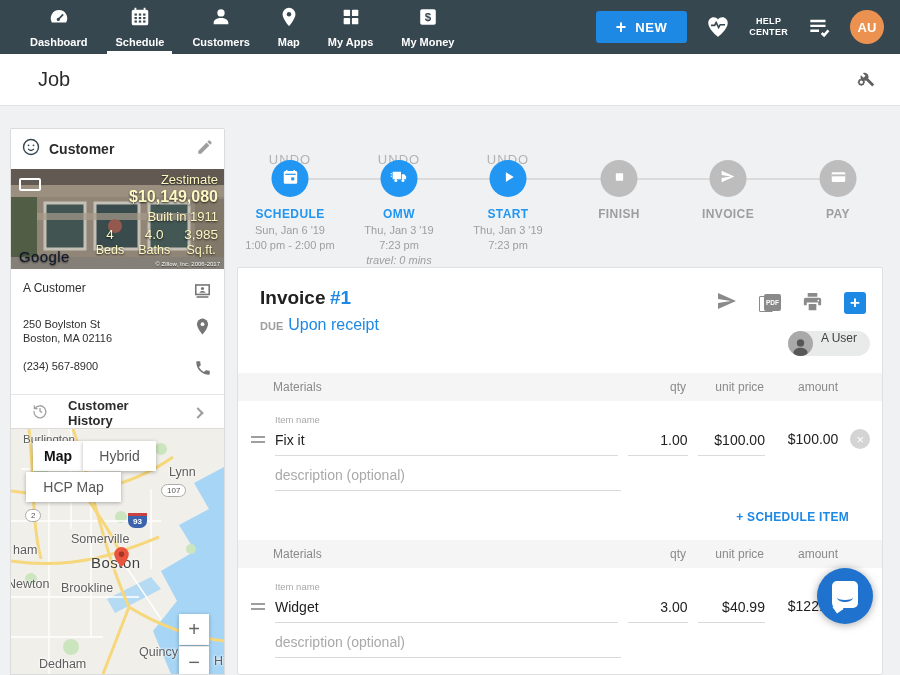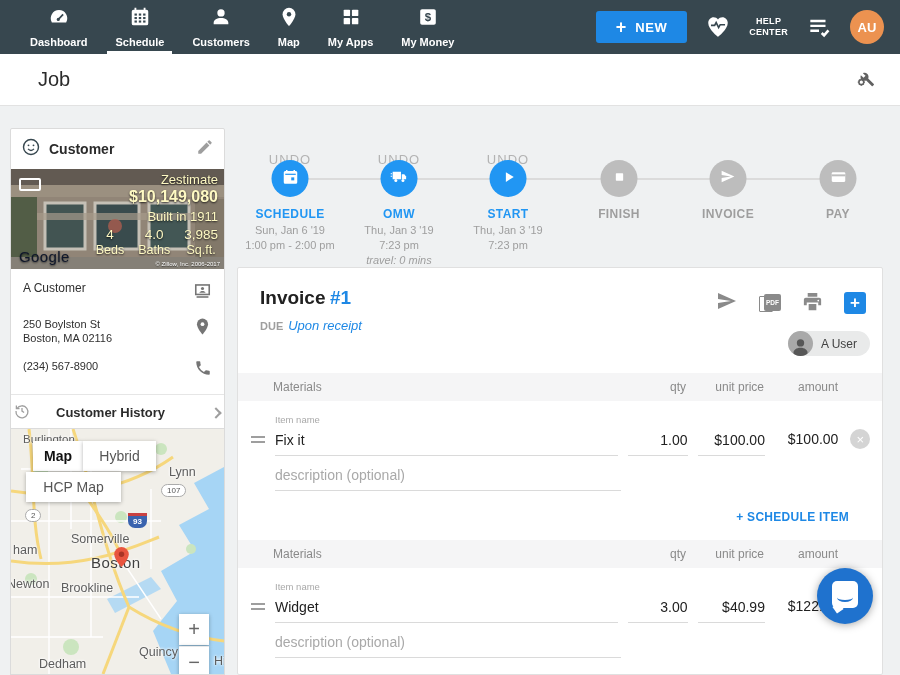--- a/index.html
+++ b/index.html
@@ -40,21 +40,21 @@
   .zstats { display:flex; justify-content:flex-end; gap:14px; margin-top:3px; }
   .zstat { text-align:center; }
   .zstat .v { font-size:13.5px; }
   .zstat .l { font-size:12.5px; margin-top:1px; }
   .ggl { position:absolute; left:8px; bottom:4px; color:#0f172a; font-size:15px; letter-spacing:.4px; text-shadow:0 1px 2px rgba(0,0,0,.6); }
   .zcopy { position:absolute; right:4px; bottom:2px; color:#fff; font-size:6px; text-shadow:0 1px 1px rgba(0,0,0,.6); }
   .cc-details { padding:12px 12px 0; }
   .d-row { display:flex; align-items:flex-start; margin-bottom:13px; }
   .d-row .txt { flex:1; font-size:11px; color:#2f2f2f; line-height:1.3; }
   .d-row .name { font-size:12px; }
-  .hist-row { border-top:1px solid #E6E6E6; height:37px; display:flex; align-items:center; gap:25px; padding:0 2px; cursor:pointer; }
+  .hist-row { border-top:1px solid #E6E6E6; height:37px; display:flex; align-items:center; gap:19px; padding:0 20px; cursor:pointer; }
   .hist-label { flex:1; font-size:13px; color:#2b2b2b; font-weight:bold; }
   .chev { width:8px; height:8px; border-top:2px solid #9E9E9E; border-right:2px solid #9E9E9E; transform:rotate(45deg); margin-right:2px; }
 
   
   .map-card { position:absolute; left:10px; top:428px; width:215px; height:247px; overflow:hidden; border:1px solid #DBDBDB; background:#F1EFE9; }
   .map-card svg.map-bg { position:absolute; inset:0; }
   .map-label { position:absolute; font-size:11.5px; color:#5d5d5d; white-space:nowrap; text-shadow:0 0 3px #fff,0 0 3px #fff; }
   .map-label.big { font-size:15px; color:#3f3f3f; letter-spacing:.5px; }
   .shield-oval { position:absolute; background:#fff; border:1px solid #ababab; border-radius:9px; font-size:8px; color:#555; padding:1px 5px; }
   .shield-93 { position:absolute; background:#3A63AE; color:#fff; font-size:8px; font-weight:bold; padding:1px 5px 2px; border-top:3px solid #C94141; border-radius:0 0 7px 7px; }
@@ -77,28 +77,28 @@
   .tl-sub { position:absolute; top:95px; width:100%; font-size:11px; color:#9E9E9E; line-height:1.35; }
   .travel { font-style:italic; }
 
   
   .invoice-card { position:absolute; left:237px; top:267px; width:646px; height:408px; background:#fff; border:1px solid #E0E0E0; border-radius:2px; overflow:hidden; }
   .inv-header { position:relative; height:105px; padding:19px 14px 0 22px; }
   .inv-title { font-size:19px; font-weight:bold; color:#212121; }
   .inv-num { color:#1E88E5; }
   .inv-due { margin-top:7px; }
   .due-label { font-size:11px; font-weight:bold; color:#9E9E9E; margin-right:5px; }
-  .due-value { font-size:13px; color:#1E88E5; cursor:pointer;font-style:italic; }
+  .due-value { font-size:16px; color:#1E88E5; cursor:pointer; }
   .inv-icons { position:absolute; top:21px; right:16px; display:flex; align-items:center; gap:20px; }
   .inv-icons > * { cursor:pointer; }
   .pdf-icon { position:relative; width:22px; height:19px; display:inline-block; }
   .pdf-page { position:absolute; left:0; top:2px; width:14px; height:16px; background:#fff; border:1.5px solid #8A8A8A; border-radius:1px; }
   .pdf-front { position:absolute; right:0; top:0; width:17px; height:17px; background:#8A8A8A; border-radius:2px; color:#fff; font-size:6.5px; font-weight:bold; display:flex; align-items:center; justify-content:center; }
   .plus-sq { width:22px; height:22px; background:#1E88E5; border-radius:3px; color:#fff; font-size:17px; font-weight:bold; display:flex; align-items:center; justify-content:center; }
-  .user-pill { position:absolute; top:63px; right:12px; height:25px; background:#E9EAEA; border-radius:13px; display:flex; align-items:center; gap:8px; padding-right:13px; cursor:pointer; }
+  .user-pill { position:absolute; top:63px; right:12px; height:25px; background:#E9EAEA; border-radius:13px; display:flex; gap:8px; padding-right:13px; cursor:pointer; }
   .pill-avatar { width:25px; height:25px; border-radius:50%; background:#A9A9A9; overflow:hidden; display:flex; align-items:flex-end; justify-content:center; }
   .pill-name { font-size:12px; color:#424242; }
 
   .section-head { height:28px; background:#F5F5F6; display:flex; align-items:center; color:#8A8A8A; font-size:12px; padding-left:35px; }
   .sh-name { flex:1; }
   .col-qty { width:60px; text-align:right; }
   .col-unit { width:68px; text-align:right; margin-left:10px; }
   .col-amt { width:64px; text-align:right; margin-left:10px; }
   .col-x { width:44px; }
 

